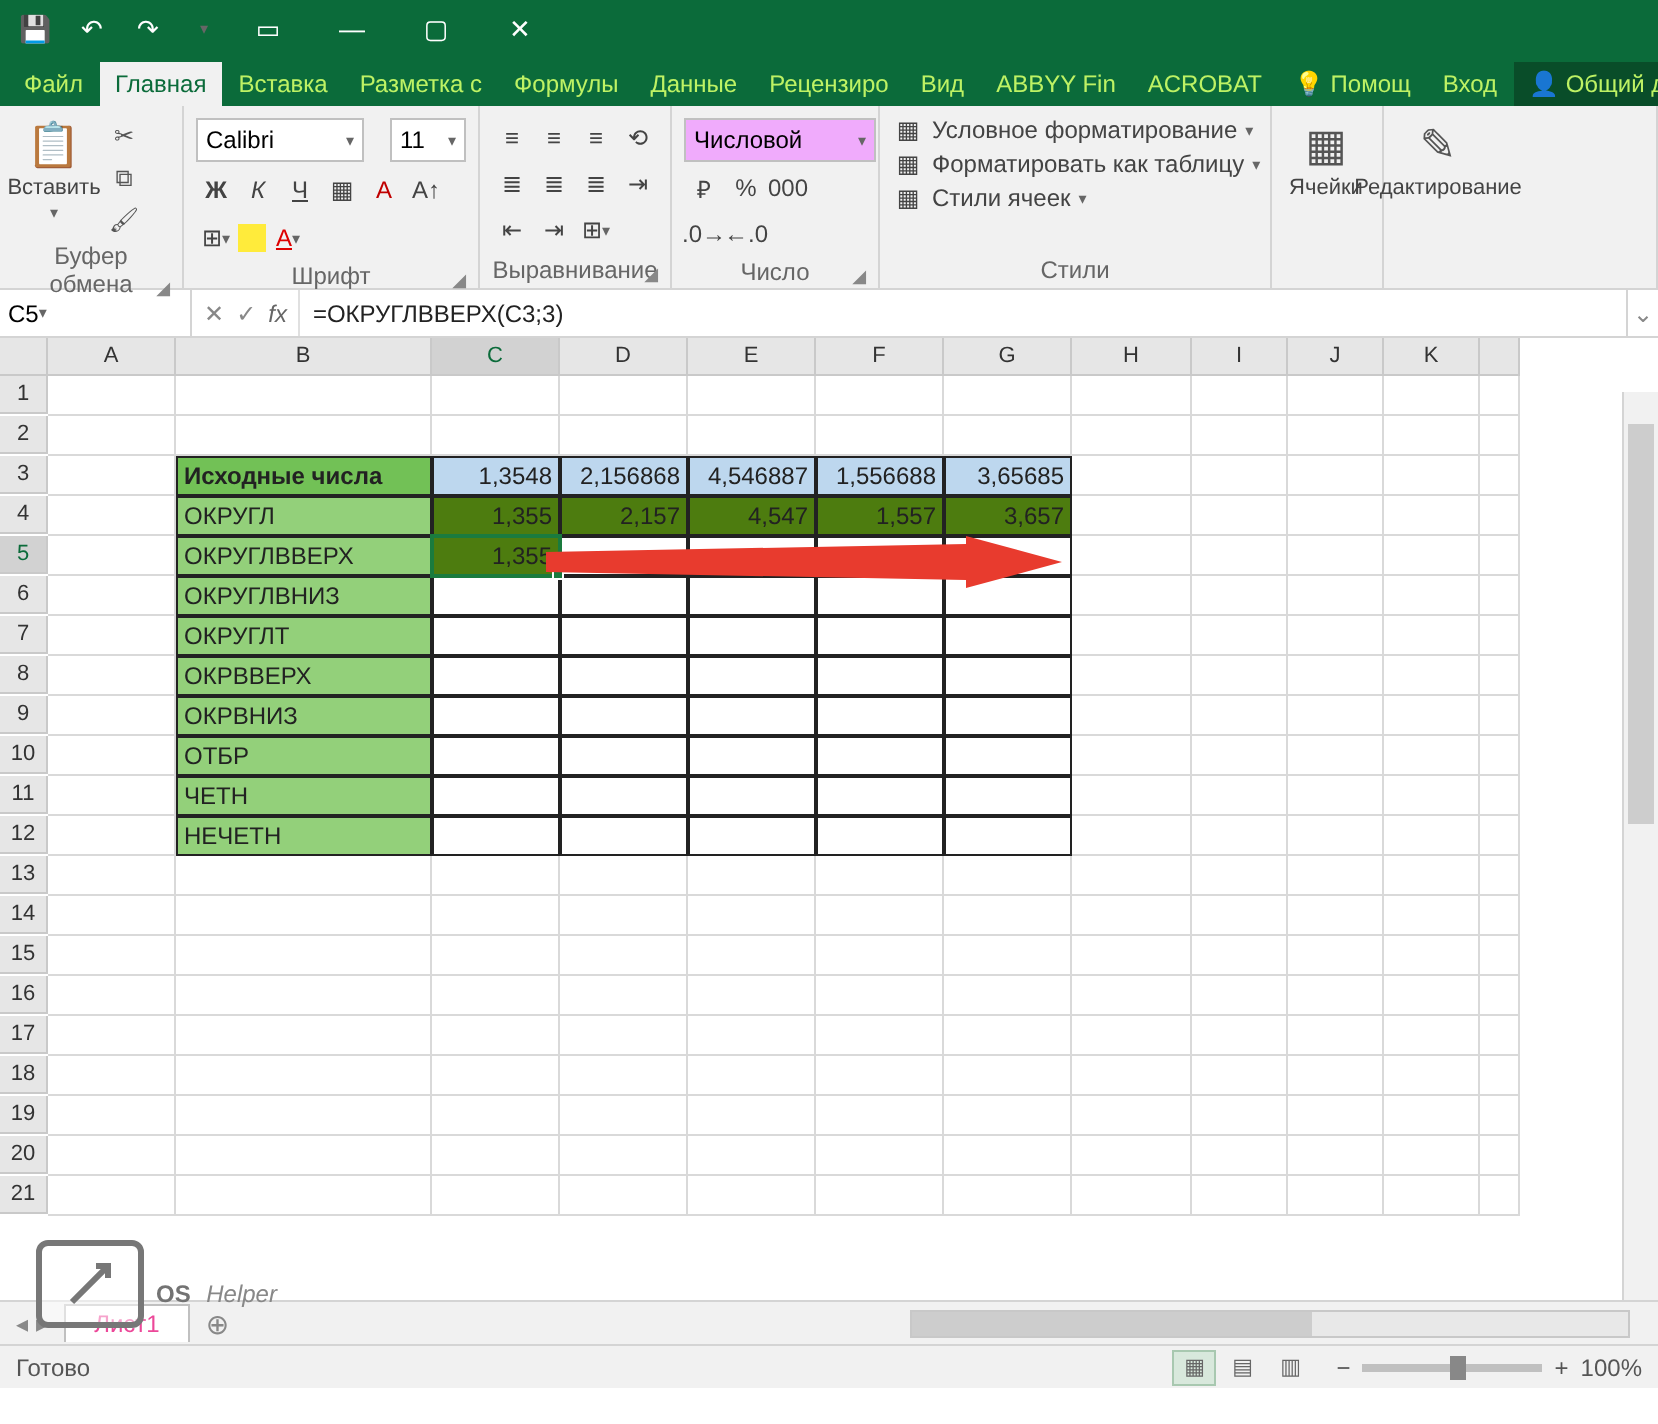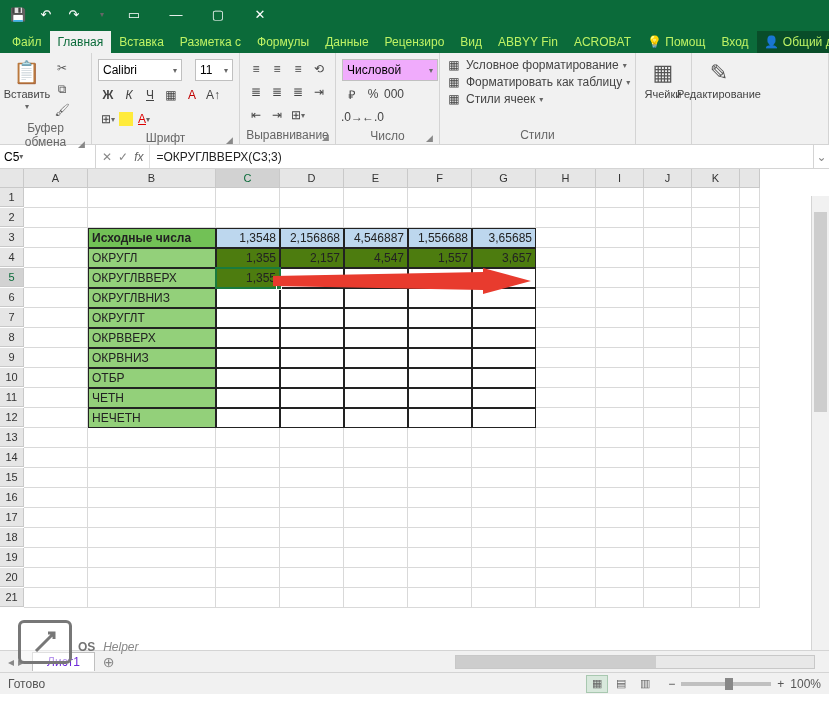--- a/index.html
+++ b/index.html
@@ -49,21 +49,21 @@
 .cell.hdr-green{background:#72c156;font-weight:700;border:1px solid #222}
 .cell.lbl-green{background:#93d07a;border:1px solid #222}
 .cell.num-blue{background:#bdd7ee;justify-content:flex-end;border:1px solid #222}
 .cell.databk{border:1px solid #222;justify-content:flex-end;background:#4d7c0f}
 .cell.empbk{border:1px solid #222;background:#fff}
 .selcell{outline:2px solid #1a7b3e;outline-offset:-1px;position:relative}
 .fillhandle{position:absolute;right:-3px;bottom:-3px;width:6px;height:6px;background:#1a7b3e;border:1px solid #fff}
 .arrow{position:absolute;left:273px;top:99px;pointer-events:none}
 .sheet-tabs{position:absolute;bottom:40px;left:0;right:0;height:22px;background:#f1f1f1;border-top:1px solid #d4d4d4;display:flex;align-items:center}
 .sheet-nav{display:flex;gap:4px;padding:0 8px;color:#888}
-.sheet-tab{background:#fff;border:1px solid #c0c0c0;border-bottom:none;padding:2px 14px;font-size:12px;color:#6d28d9}
+.sheet-tab{background:#fff;border:1px solid #c0c0c0;border-bottom:none;padding:2px 14px;font-size:12px;color:#ec4899}
 .sheet-add{padding:0 8px;color:#888;font-size:14px}
 .sheet-scroll{margin-left:auto;height:14px;width:360px;background:#e8e8e8;border:1px solid #c8c8c8;position:relative;margin-right:14px}
 .sheet-scroll .thumb{position:absolute;left:0;top:0;bottom:0;width:200px;background:#cdcdcd}
 .statusbar{position:absolute;bottom:18px;left:0;right:0;height:22px;background:#f1f1f1;border-top:1px solid #d4d4d4;display:flex;align-items:center;padding:0 8px;font-size:11px;color:#555}
 .statusbar .views{margin-left:auto;display:flex;gap:2px;align-items:center}
 .view-btn{width:22px;height:18px;border:1px solid transparent;display:flex;align-items:center;justify-content:center;font-size:11px;color:#666}
 .view-btn.active{background:#d8e8dc;border-color:#a8c8b0}
 .zoom{display:flex;align-items:center;gap:6px;margin-left:10px}
 .zoom-track{width:90px;height:4px;background:#c0c0c0;position:relative}
 .zoom-thumb{position:absolute;left:44px;top:-4px;width:8px;height:12px;background:#888}

